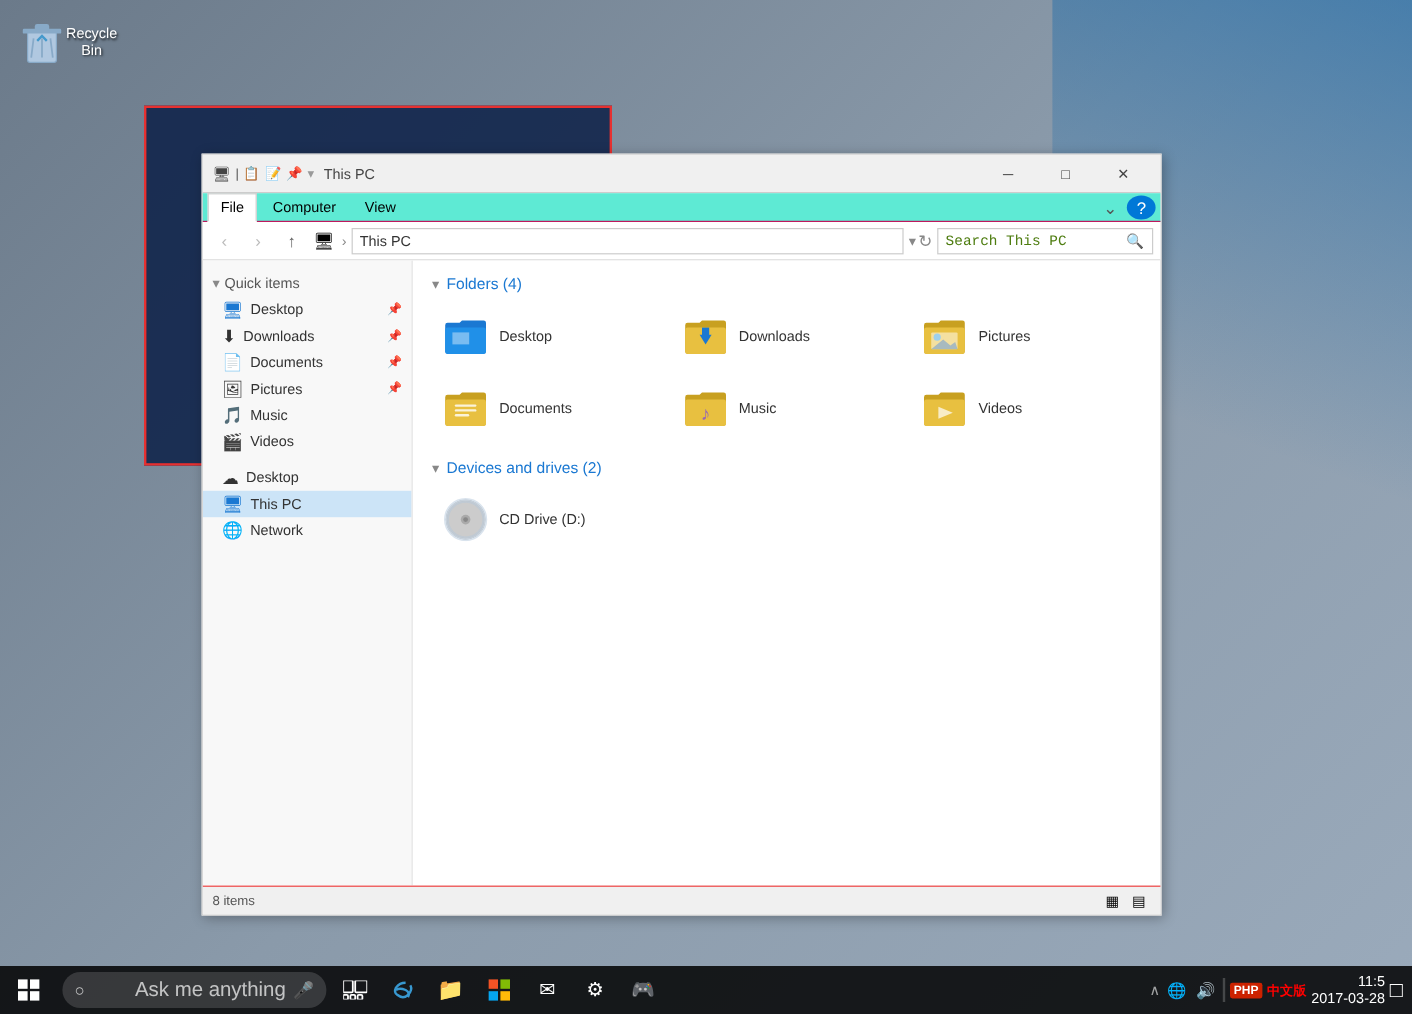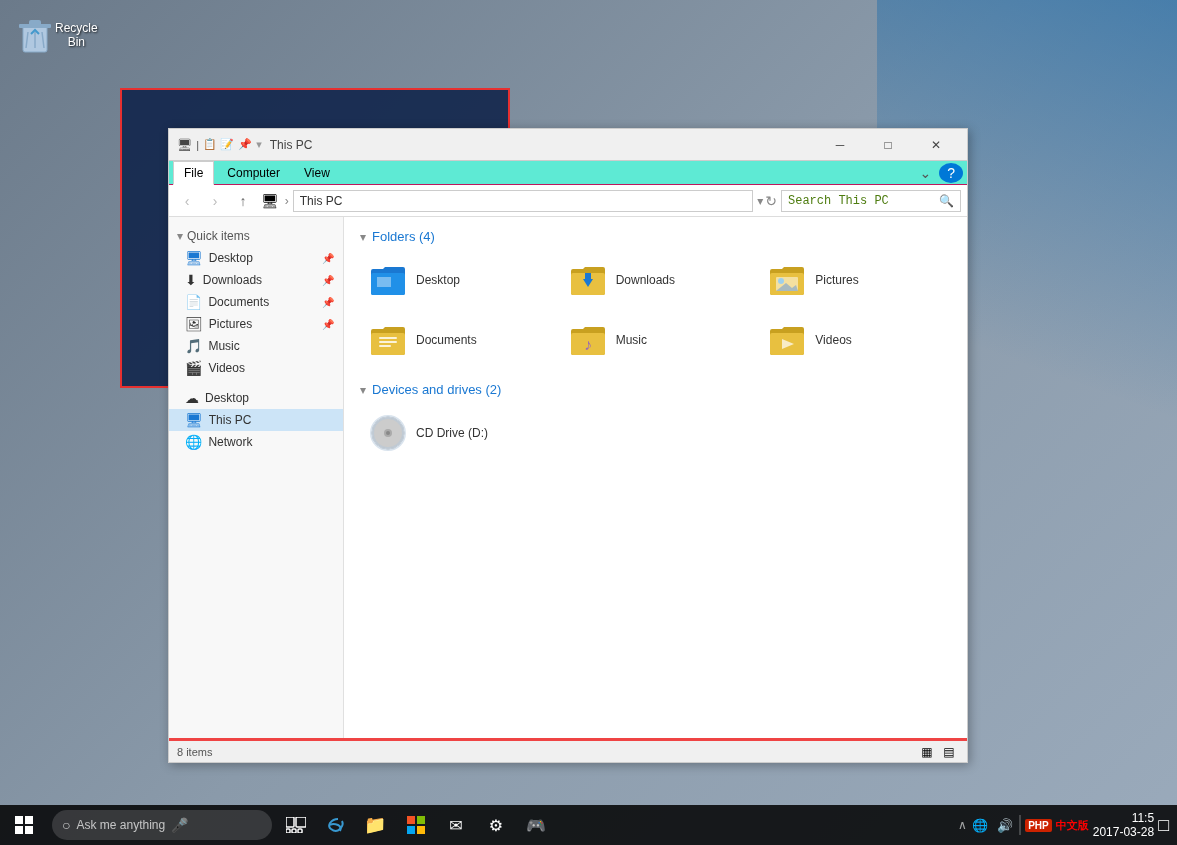--- a/index.html
+++ b/index.html
@@ -337,21 +337,21 @@
       color: #222;
       white-space: nowrap;
       z-index: 3;
       pointer-events: none;
     }
 
     
     .status-bar {
       height: 24px;
       background: #f0f0f0;
-      border-top: 3px solid #ef4444;
+      border-top: 1px solid #ef4444;
       display: flex;
       align-items: center;
       padding: 0 8px;
       justify-content: space-between;
     }
     .status-bar-text { font-size: 11px; color: #555; }
     .status-bar-views { display: flex; gap: 2px; }
     .view-btn {
       width: 20px;
       height: 18px;
@@ -389,21 +389,21 @@
       display: flex;
       align-items: center;
       background: rgba(255,255,255,0.15);
       height: 30px;
       border-radius: 15px;
       padding: 0 10px;
       gap: 6px;
       margin: 0 4px;
       min-width: 220px;
     }
-    .search-bar-text { color: rgba(255,255,255,0.7); font-size: 12px; }
+    .search-bar-text { color: rgba(255,255,255,0.7); font-size: 17px; margin-left: 36px; }
     .taskbar-icon {
       width: 40px;
       height: 40px;
       display: flex;
       align-items: center;
       justify-content: center;
       cursor: pointer;
       color: white;
       font-size: 16px;
     }

